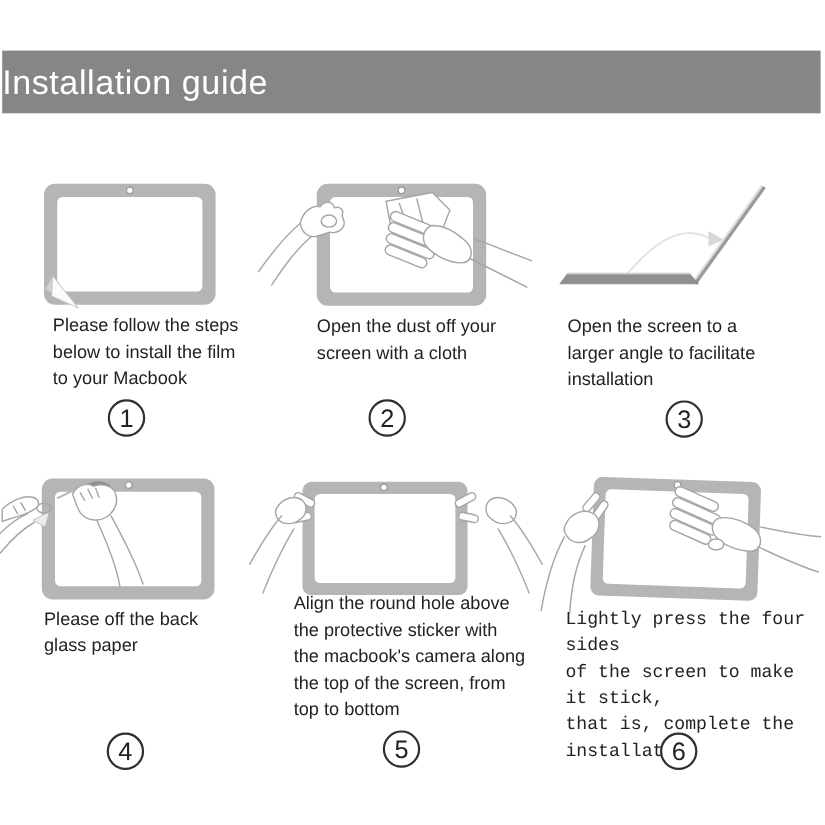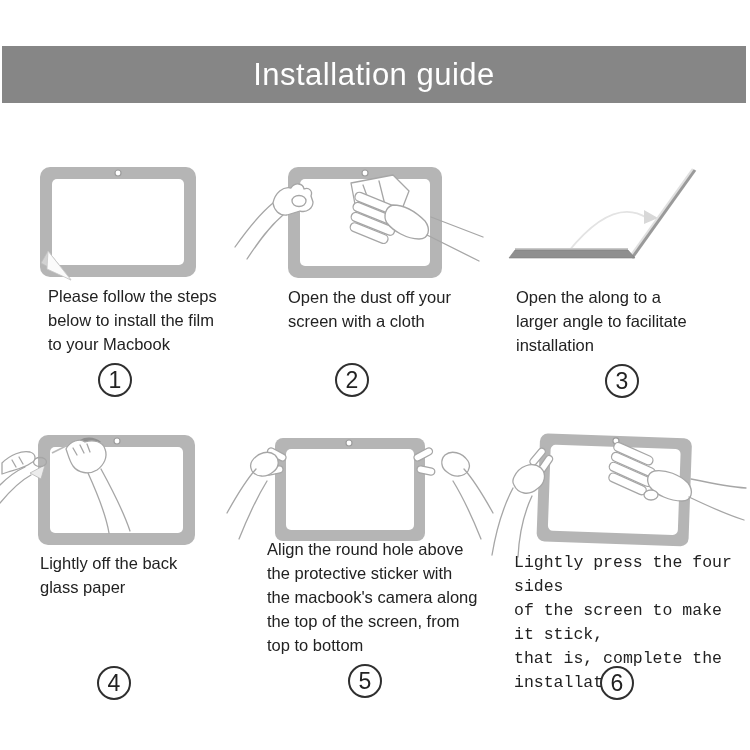--- a/index.html
+++ b/index.html
@@ -5,21 +5,21 @@
   html, body { margin: 0; padding: 0; background: #ffffff; }
   body {
     width: 750px; height: 750px;
     font-family: "Liberation Sans", "DejaVu Sans", sans-serif;
   }
   .page { position: relative; width: 750px; height: 750px; overflow: hidden; background: #fff; }
 
   .header {
     position: absolute; left: 2px; top: 46px; width: 744px; height: 57px;
     background: #868686;
-    display: flex; align-items: center; justify-content: center;
+    display: flex; align-items: center; justify-content: flex-start;
   }
   .header-title { color: #ffffff; font-size: 31px; letter-spacing: 0.5px; }
 
   .illus { position: absolute; }
   .illus svg { display: block; }
 
   .step-text {
     position: absolute; white-space: pre-line;
     font-size: 16.5px; line-height: 24px; color: #222222;
   }
@@ -165,24 +165,24 @@
         <path class="hand" d="M30,130 C31,110 35,88 44,69"></path>
       </g>
     </svg>
   </div>
 
   <div class="step-text" style="left:48px; top:284px;">Please follow the steps
 below to install the film
 to your Macbook</div>
   <div class="step-text" style="left:288px; top:285px;">Open the dust off your
 screen with a cloth</div>
-  <div class="step-text" style="left:516px; top:285px;">Open the along to a
+  <div class="step-text" style="left:516px; top:285px;">Open the screen to a
 larger angle to facilitate
 installation</div>
-  <div class="step-text" style="left:40px; top:551px;">Lightly off the back
+  <div class="step-text" style="left:40px; top:551px;">Please off the back
 glass paper</div>
   <div class="step-text" style="left:267px; top:537px;">Align the round hole above
 the protective sticker with
 the macbook's camera along
 the top of the screen, from
 top to bottom</div>
   <div class="step-text" style="left:514px; top:551px;font-family:Liberation Mono, monospace;">Lightly press the four sides
 of the screen to make it stick,
 that is, complete the installation</div>
 

